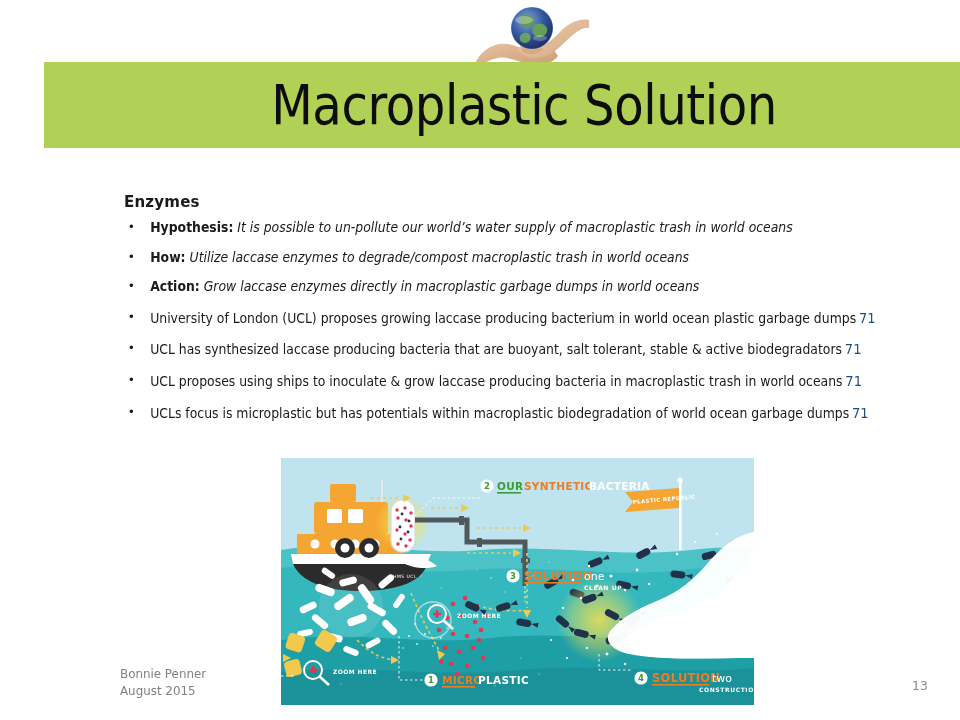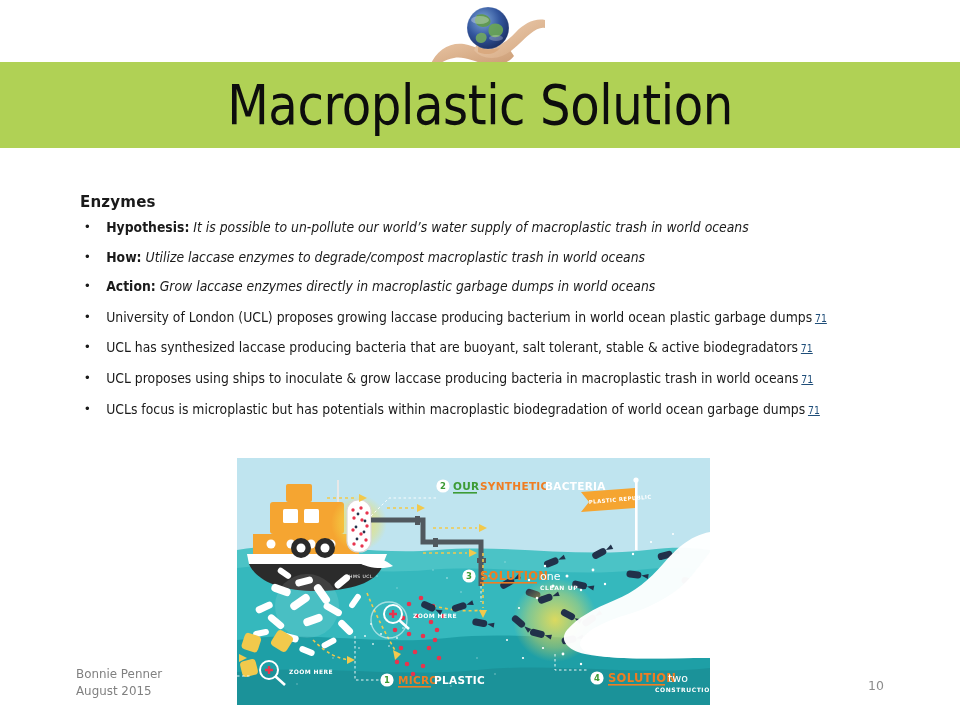--- a/index.html
+++ b/index.html
@@ -2,21 +2,21 @@
 <html><head>
 <meta charset="utf-8">
 <style>
   * { box-sizing: border-box; margin: 0; padding: 0; }
   html, body {
     width: 960px; height: 720px;
     background: #ffffff;
     font-family: "Liberation Sans", sans-serif;
     overflow: hidden;
   }
-  .slide { position: relative; width: 808px; height: 720px; background: #fff; }
+  .slide { position: relative; width: 808px; height: 720px; background: #fff; margin-left: 44px; }
 
   
   .logo-wrap {
     position: absolute; left: 430px; top: 0px;
     width: 115px; height: 68px; overflow: hidden;
   }
   .logo-wrap svg { display:block; width: 115px; height: 68px; }
 
   
   .title-band {
@@ -56,22 +56,22 @@
     transform-origin: left center;
   }
   .bullet::before {
     content: "\2022";
     position: absolute; left: 4px; top: -1px;
     font-size: 13px; color: #1a1a1a;
   }
   .bullet .lead { font-weight: bold; }
   .bullet .ital { font-style: italic; }
   .ref {
-    font-size: 10px; color: #1f4e79;
-    text-decoration: underline; margin-left: 3px;
+    font-size: 14px; color: #1f4e79;
+    margin-left: 3px;
     cursor: pointer; vertical-align: baseline;
   }
   .bullet.tight { margin-bottom: 14px; }
 
   
   .footer-left {
     position: absolute; left: 76px; top: 666px;
     font-family: "DejaVu Sans", sans-serif;
     font-size: 12.5px; color: #808080; line-height: 1.35;
     transform: scaleX(0.95); transform-origin: left top;
@@ -517,15 +517,15 @@
           <circle cx="60" cy="226" r=".7"></circle>
           <circle cx="160" cy="130" r=".7"></circle>
       </g>
     </svg>
   </div>
 
   <div class="footer-left">
     <div>Bonnie Penner</div>
     <div>August 2015</div>
   </div>
-  <div class="page-num">10</div>
+  <div class="page-num">13</div>
 
 </div>
 
 </body></html>

